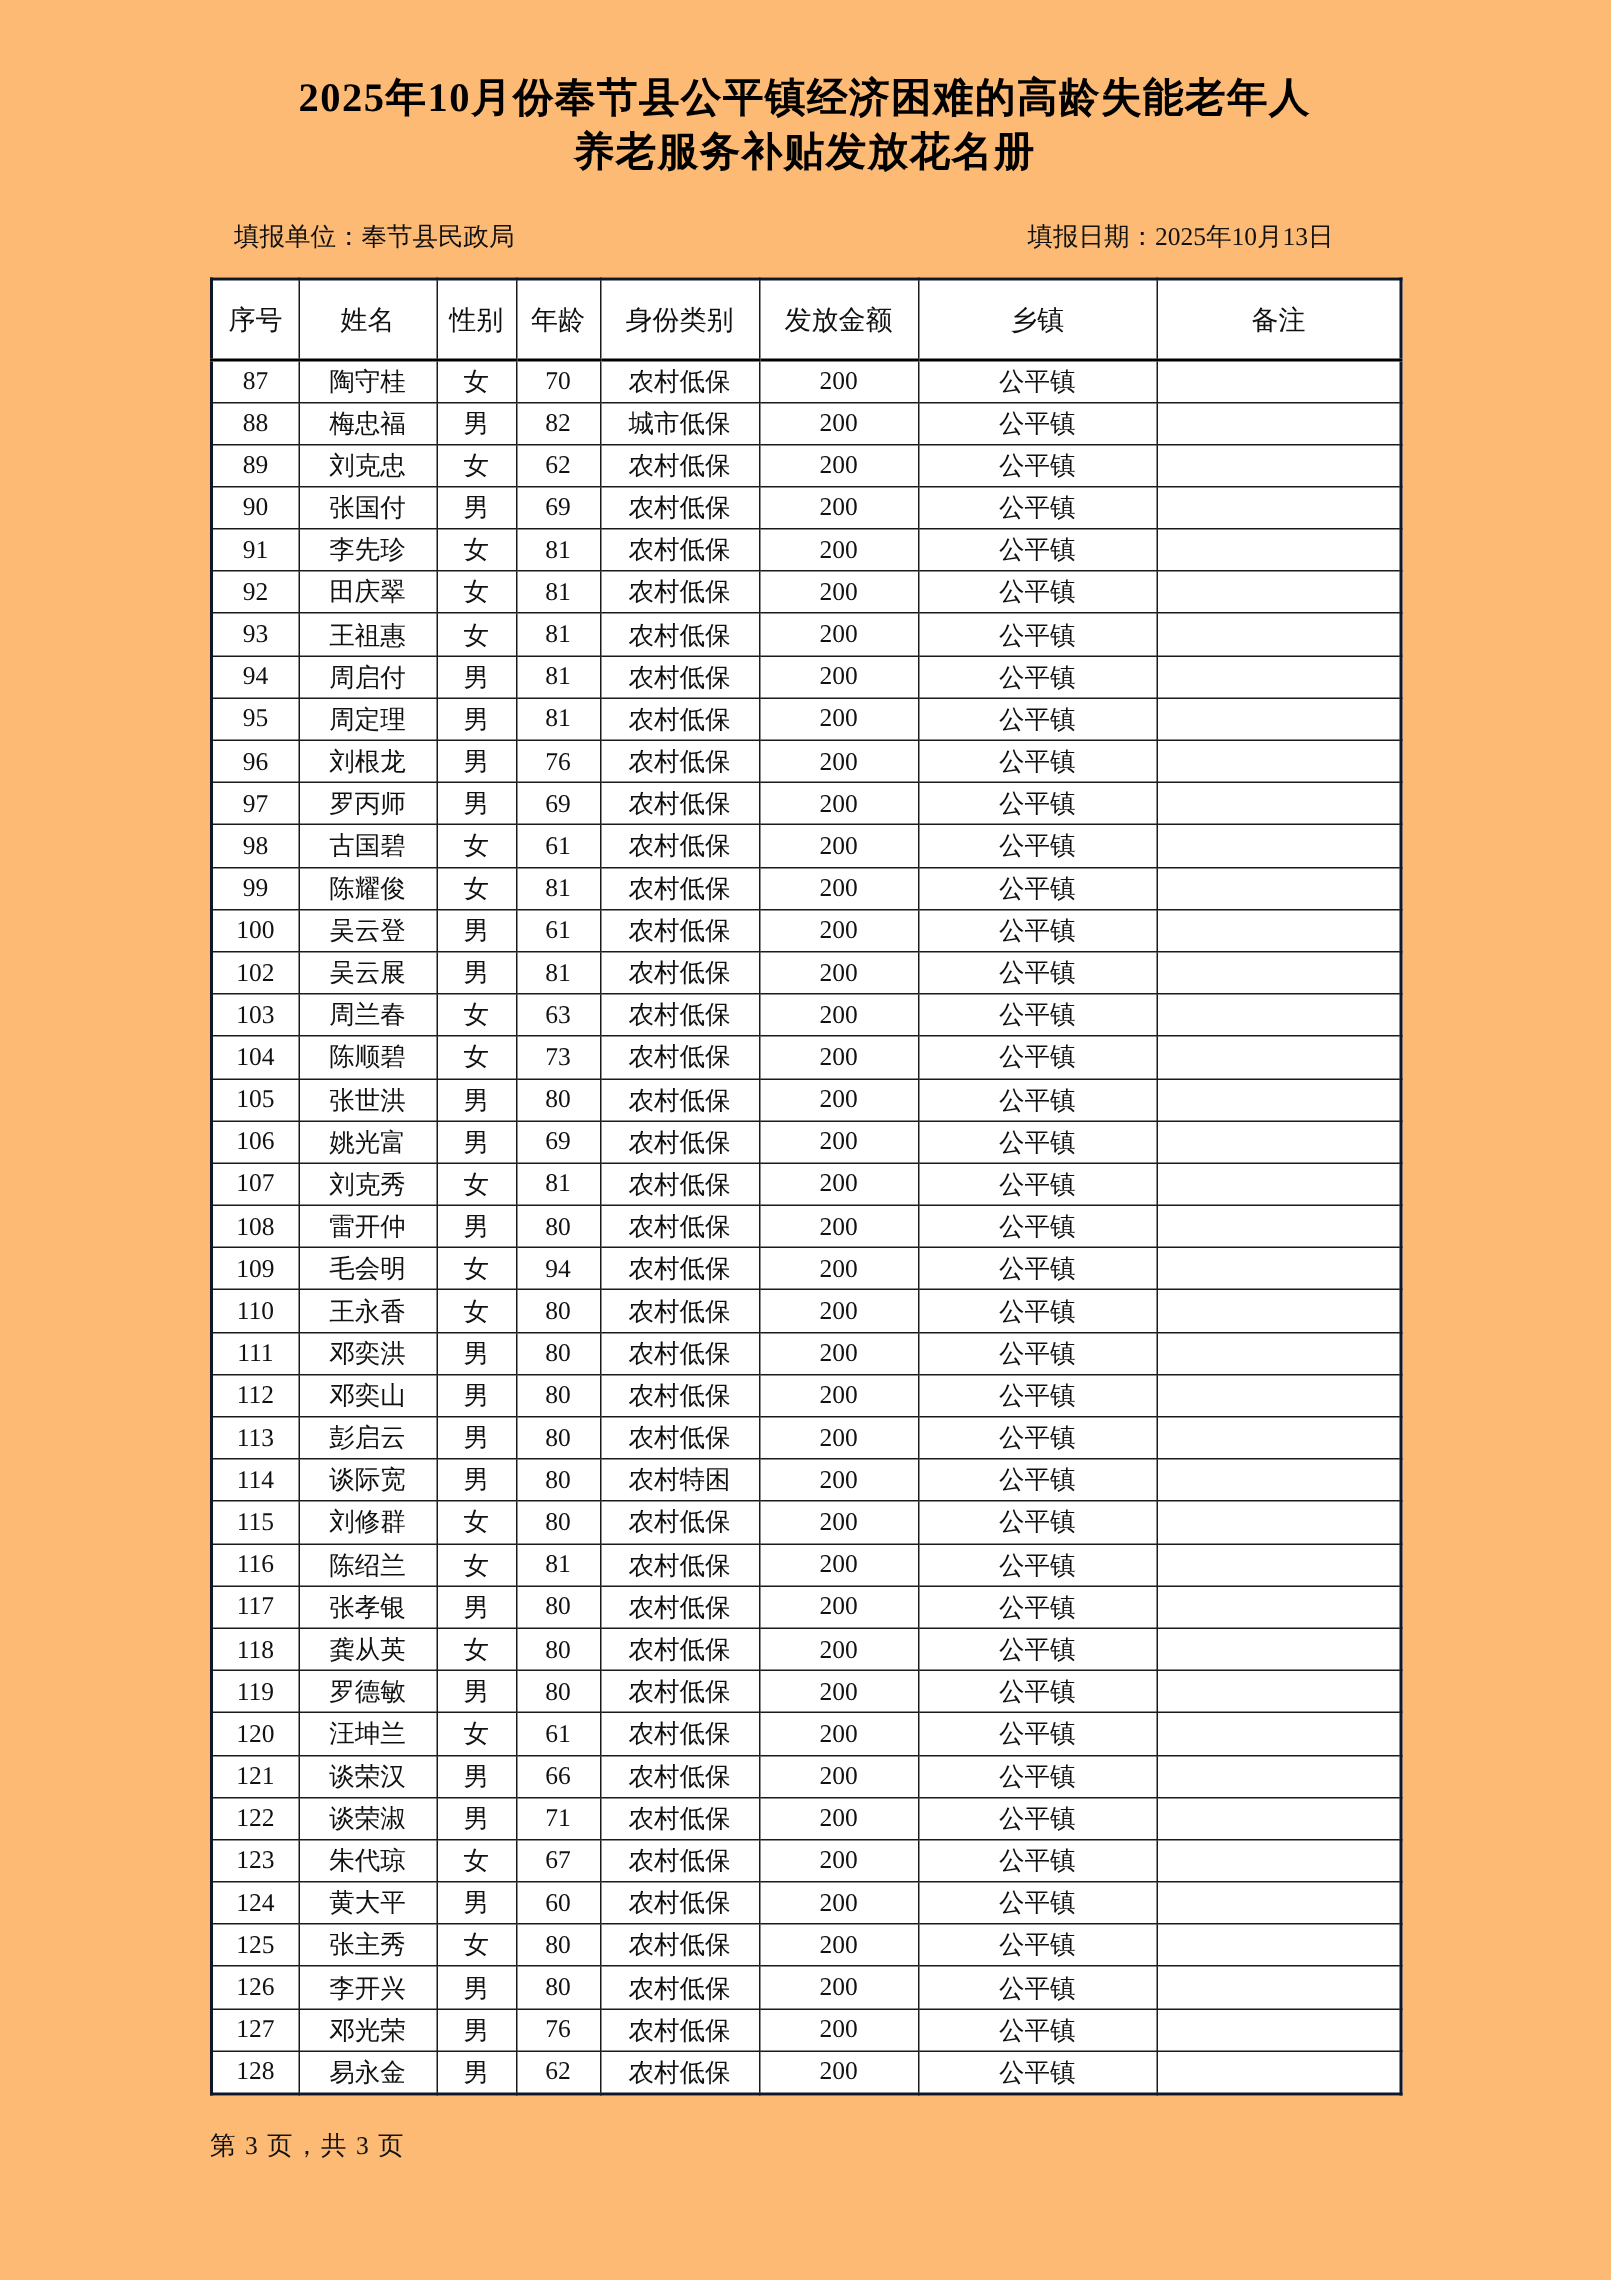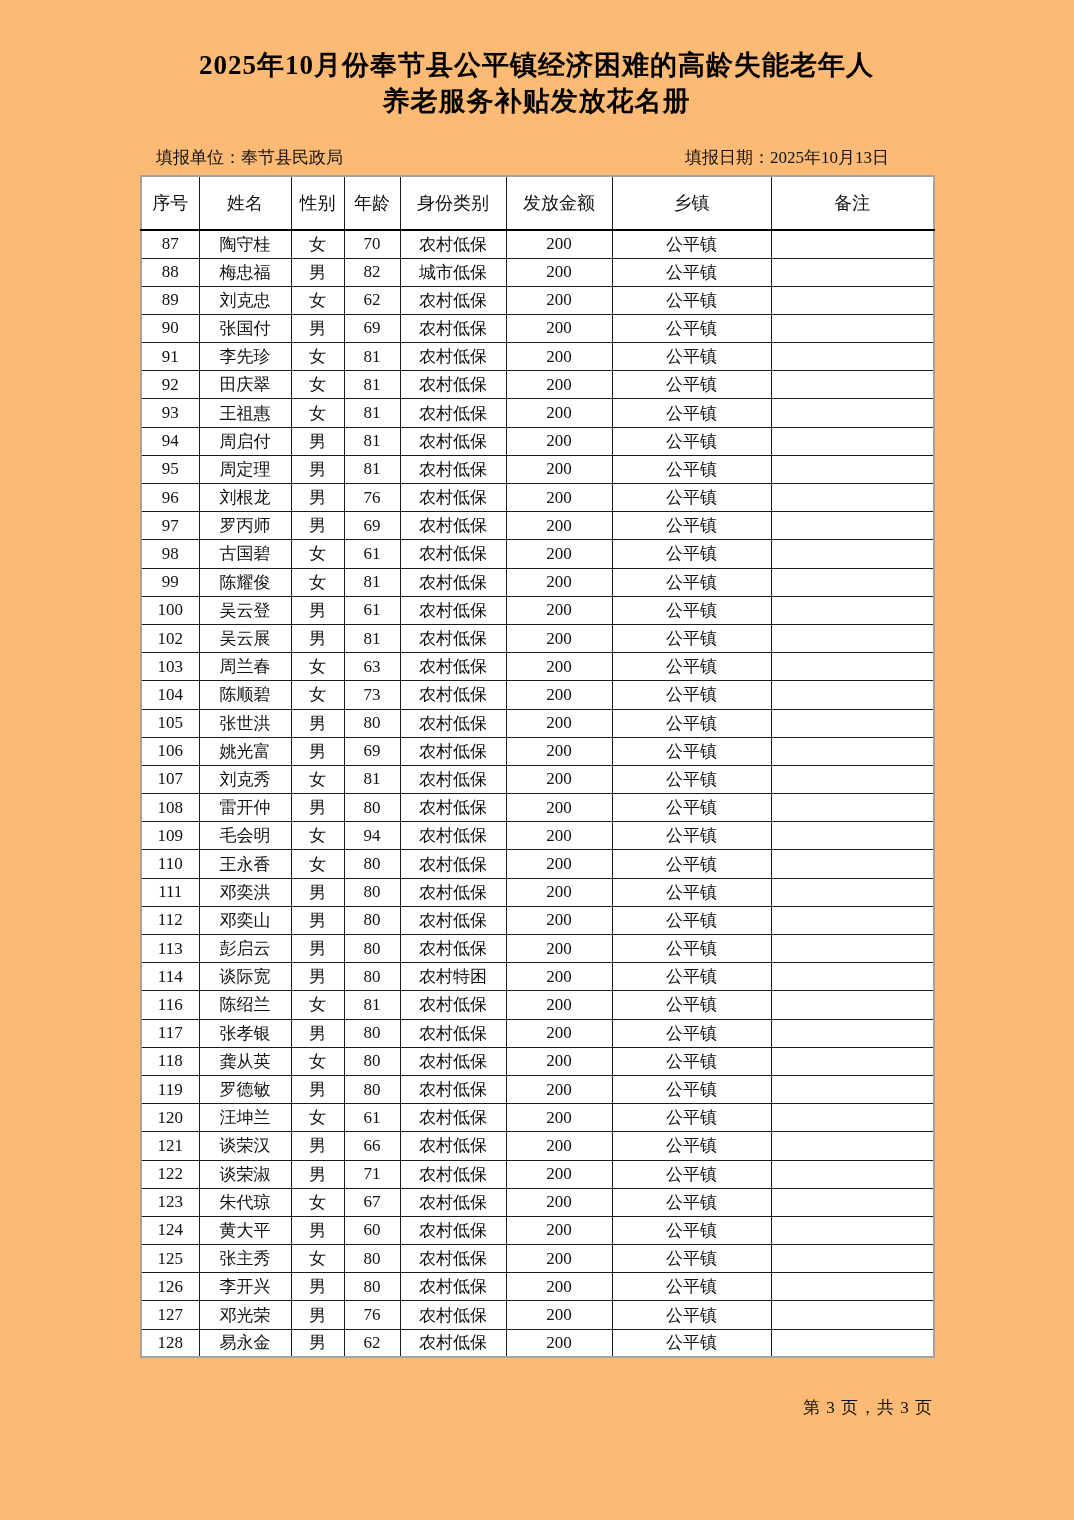--- a/index.html
+++ b/index.html
@@ -29,21 +29,21 @@
     font-weight: bold;
     line-height: 1.33;
     color: #000000;
     letter-spacing: 1px;
   }
   .meta-row {
     display: flex;
     justify-content: space-between;
     align-items: flex-end;
     margin-top: 26px;
-    margin-bottom: 6px;
+    margin-bottom: 16px;
     font-size: 17px;
     color: #111111;
     padding-left: 16px;
     padding-right: 44px;
   }
   table.roster {
     border-collapse: collapse;
     table-layout: fixed;
     width: 793px;
     background: #ffffff;
@@ -54,33 +54,33 @@
     text-align: center;
     vertical-align: middle;
     font-weight: normal;
     font-size: 17px;
     color: #111111;
     padding: 0 2px;
     overflow: hidden;
     white-space: nowrap;
   }
   table.roster {
-    border: 2px solid #a3a3a3;
+    border: 2px solid #0f172a;
   }
   table.roster thead th {
     height: 52px;
     font-size: 18px;
     border-bottom: 2px solid #000000;
   }
   table.roster tbody tr {
     height: 28.2px;
   }
   .page-footer {
-    margin-top: 38px;
-    text-align: right;
+    margin-top: 22px;
+    text-align: left;
     font-size: 17px;
     color: #111111;
     letter-spacing: 1px;
   }
 </style>
 </head>
 <body>
 
 <div class="page">
   <div class="content">
@@ -383,20 +383,30 @@
             <td>114</td>
             <td>谈际宽</td>
             <td>男</td>
             <td>80</td>
             <td>农村特困</td>
             <td>200</td>
             <td>公平镇</td>
             <td></td>
           </tr>
           <tr>
+            <td>115</td>
+            <td>刘修群</td>
+            <td>女</td>
+            <td>80</td>
+            <td>农村低保</td>
+            <td>200</td>
+            <td>公平镇</td>
+            <td></td>
+          </tr>
+          <tr>
             <td>116</td>
             <td>陈绍兰</td>
             <td>女</td>
             <td>81</td>
             <td>农村低保</td>
             <td>200</td>
             <td>公平镇</td>
             <td></td>
           </tr>
           <tr>

